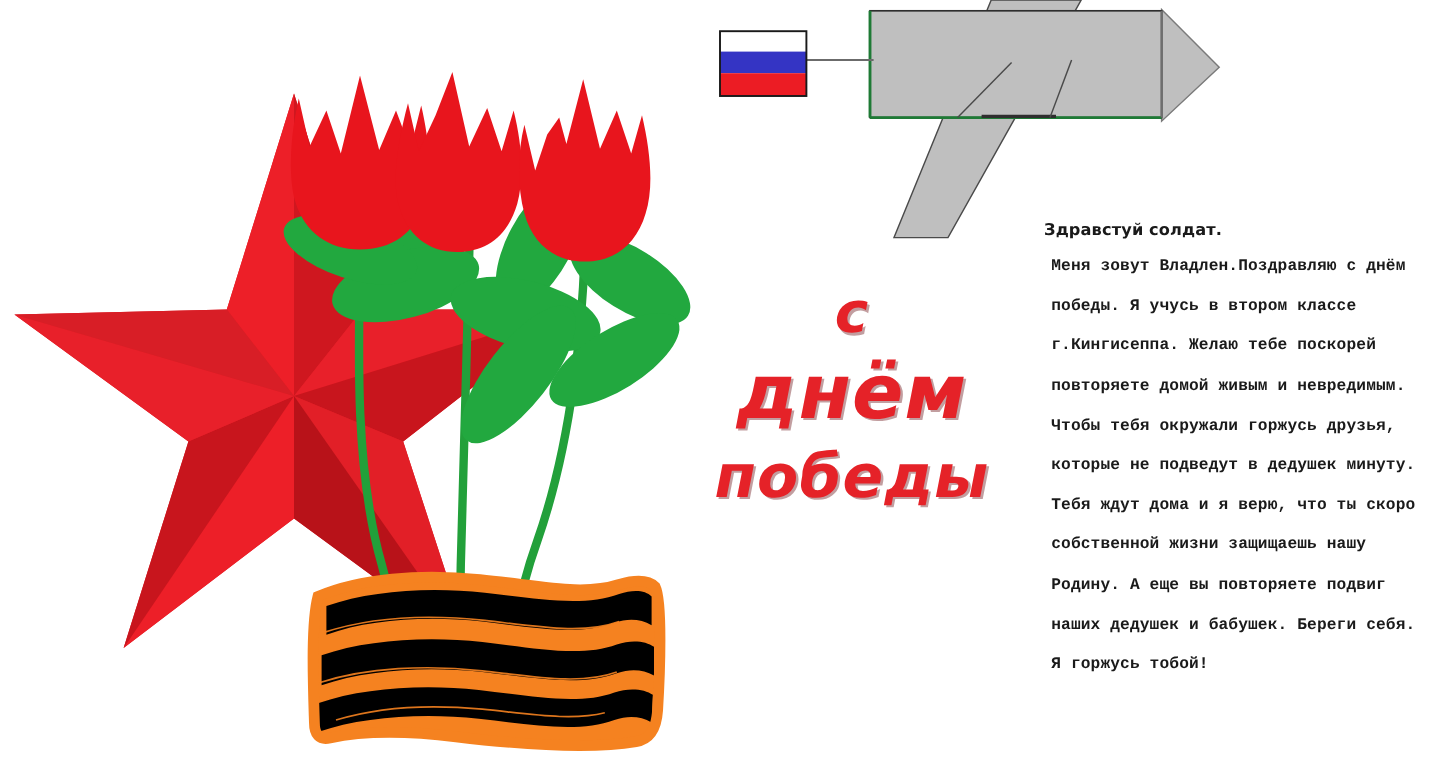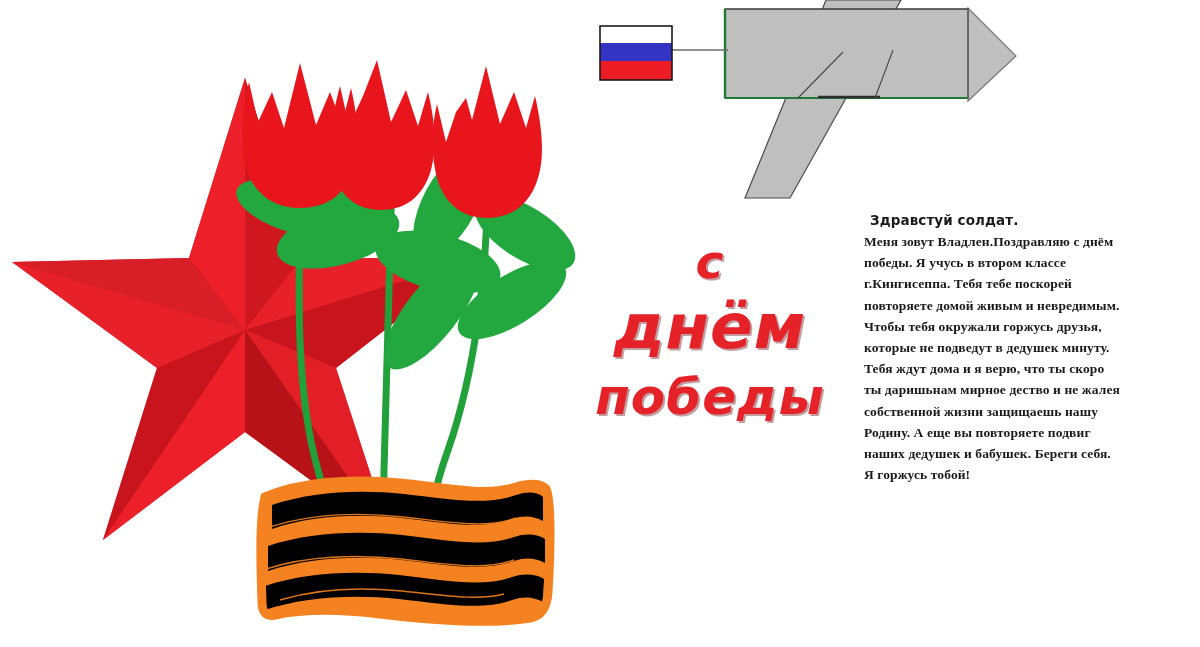--- a/index.html
+++ b/index.html
@@ -50,37 +50,37 @@
     white-space: nowrap;
   }
   .greet-1 { font-size: 47px; margin-left: 0px; }
   .greet-2 { font-size: 63px; margin-top: 10px; }
   .greet-3 { font-size: 50px; margin-top: 14px; }
 
   
   #letter {
     position: absolute;
     left: 864px;
-    top: 212px;
+    top: 184px;
     width: 320px;
   }
   #letter .salutation {
     font-family: "DejaVu Sans", sans-serif;
     font-weight: bold;
     font-size: 13.5px;
     color: #1a1a1a;
     margin: 0 0 3px 6px;
     letter-spacing: 0.1px;
   }
   #letter .body-line {
-    font-family: Liberation Serif, serif;
+    font-family: Liberation Mono, monospace;
     font-weight: bold;
     font-size: 13.5px;
     color: #1a1a1a;
-    margin: 0;
+    margin: 12px;
     line-height: 21.2px;
     letter-spacing: 0.1px;
     white-space: nowrap;
   }
 </style>
 </head>
 <body>
 
 <div id="canvas">
 
@@ -204,26 +204,25 @@
     <div class="greet-line greet-1">с</div>
     <div class="greet-line greet-2">днём</div>
     <div class="greet-line greet-3">победы</div>
   </div>
 
   <div id="letter">
     <p class="salutation">Здравстуй солдат.</p>
     <div id="letter-body">
         <p class="body-line">Меня зовут Владлен.Поздравляю с днём</p>
         <p class="body-line">победы. Я учусь в втором классе</p>
-        <p class="body-line">г.Кингисеппа. Тебя тебе поскорей</p>
+        <p class="body-line">г.Кингисеппа. Желаю тебе поскорей</p>
         <p class="body-line">повторяете домой живым и невредимым.</p>
         <p class="body-line">Чтобы тебя окружали горжусь друзья,</p>
         <p class="body-line">которые не подведут в дедушек минуту.</p>
         <p class="body-line">Тебя ждут дома и я верю, что ты скоро</p>
-        <p class="body-line">ты даришьнам мирное дество и не жалея</p>
         <p class="body-line">собственной жизни защищаешь нашу</p>
         <p class="body-line">Родину. А еще вы повторяете подвиг</p>
         <p class="body-line">наших дедушек и бабушек. Береги себя.</p>
         <p class="body-line">Я горжусь тобой!</p>
       </div>
   </div>
 
 </div>
 
 </body></html>

